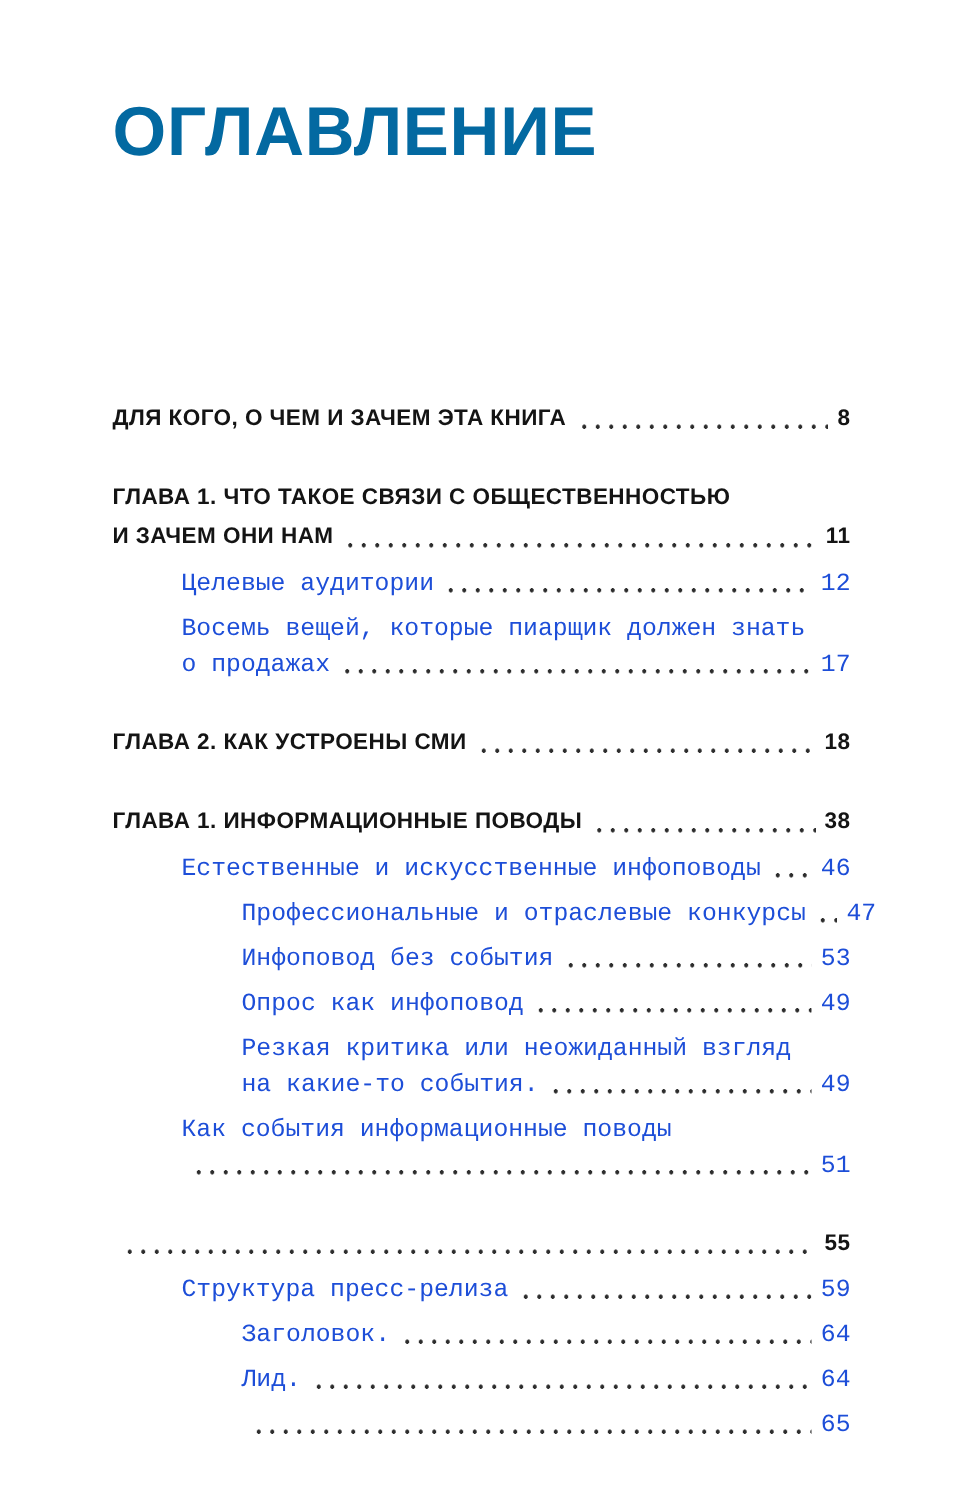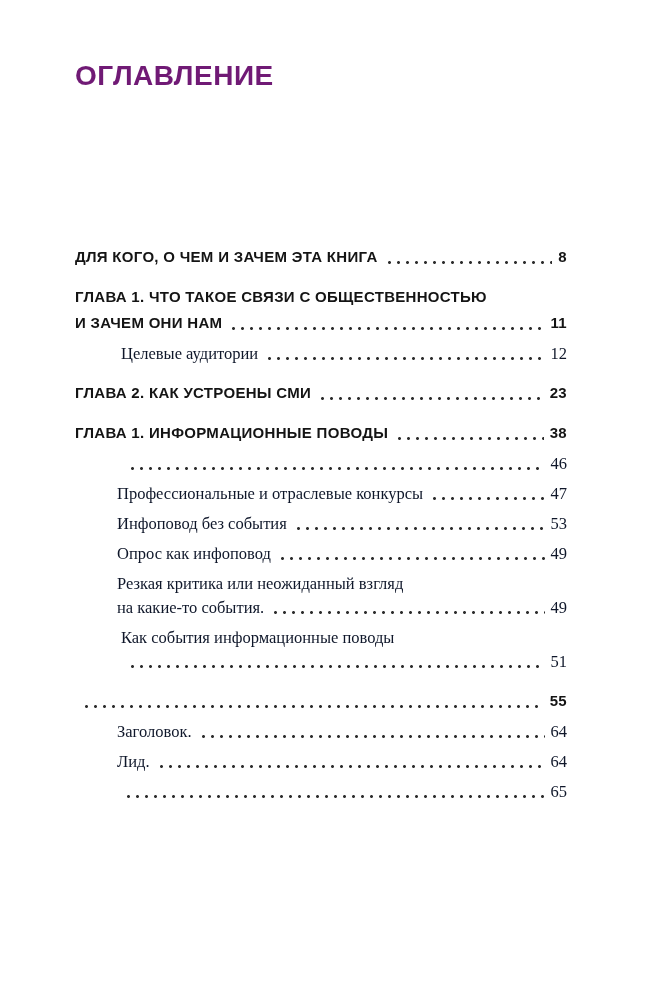--- a/index.html
+++ b/index.html
@@ -17,48 +17,48 @@
   .page {
     box-sizing: border-box;
     width: 650px;
     height: 1000px;
     padding: 60px 83px 40px 75px;
   }
   h1.page-title {
     margin: 0 0 152px 0;
     font-family: "Liberation Sans", sans-serif;
     font-weight: 700;
-    font-size: 28px;
+    font-size: 46px;
     letter-spacing: 0.5px;
-    color: #701a75;
+    color: #0369a1;
   }
   #toc { width: 100%; }
   .entry { margin-top: 6px; }
-  .entry.ch { margin-top: 14px; }
+  .entry.ch { margin-top: 27px; }
   .entry:first-child { margin-top: 0; }
   .entry.lvl0 { margin-left: 0; }
   .entry.lvl1 { margin-left: 46px; }
-  .entry.lvl2 { margin-left: 42px; }
+  .entry.lvl2 { margin-left: 86px; }
   .row {
     display: flex;
     align-items: center;
     line-height: 24px;
   }
   .entry.ch .row {
     font-family: "Liberation Sans", sans-serif;
     font-weight: 700;
     font-size: 15px;
     letter-spacing: 0.3px;
     line-height: 26px;
     color: #141414;
   }
   .entry.sub .row {
-    font-family: Liberation Serif, serif;
+    font-family: Liberation Mono, monospace;
     font-size: 16.5px;
-    color: #0f172a;
+    color: #1d4ed8;
   }
   .txt { white-space: nowrap; }
   .leader {
     flex: 1 1 auto;
     min-width: 14px;
     height: 3px;
     align-self: flex-end;
     margin: 0 2px 6px 7px;
     background-image: radial-gradient(circle, #2d2d2d 1.3px, transparent 1.55px);
     background-size: 9px 3px;
@@ -93,36 +93,47 @@
           <span class="page-num">11</span>
         </div>
       </div>
       <div class="entry lvl1 sub">
         <div class="row">
           <span class="txt">Целевые аудитории</span>
           <span class="leader"></span>
           <span class="page-num">12</span>
         </div>
       </div>
+      <div class="entry lvl1 sub">
+        <div class="row">
+          <span class="txt">Восемь вещей, которые пиарщик должен знать</span>
+        </div>
+        <div class="row">
+          <span class="txt">о продажах</span>
+          <span class="leader"></span>
+          <span class="page-num">17</span>
+        </div>
+      </div>
       <div class="entry lvl0 ch">
         <div class="row">
           <span class="txt">ГЛАВА 2. КАК УСТРОЕНЫ СМИ</span>
           <span class="leader"></span>
-          <span class="page-num">23</span>
+          <span class="page-num">18</span>
         </div>
       </div>
       <div class="entry lvl0 ch">
         <div class="row">
           <span class="txt">ГЛАВА 1. ИНФОРМАЦИОННЫЕ ПОВОДЫ</span>
           <span class="leader"></span>
           <span class="page-num">38</span>
         </div>
       </div>
       <div class="entry lvl1 sub">
         <div class="row">
+          <span class="txt">Естественные и искусственные инфоповоды</span>
           <span class="leader"></span>
           <span class="page-num">46</span>
         </div>
       </div>
       <div class="entry lvl2 sub">
         <div class="row">
           <span class="txt">Профессиональные и отраслевые конкурсы</span>
           <span class="leader"></span>
           <span class="page-num">47</span>
         </div>
@@ -157,20 +168,27 @@
         </div>
         <div class="row">
           <span class="leader"></span>
           <span class="page-num">51</span>
         </div>
       </div>
       <div class="entry lvl0 ch">
         <div class="row">
           <span class="leader"></span>
           <span class="page-num">55</span>
+        </div>
+      </div>
+      <div class="entry lvl1 sub">
+        <div class="row">
+          <span class="txt">Структура пресс-релиза</span>
+          <span class="leader"></span>
+          <span class="page-num">59</span>
         </div>
       </div>
       <div class="entry lvl2 sub">
         <div class="row">
           <span class="txt">Заголовок.</span>
           <span class="leader"></span>
           <span class="page-num">64</span>
         </div>
       </div>
       <div class="entry lvl2 sub">

